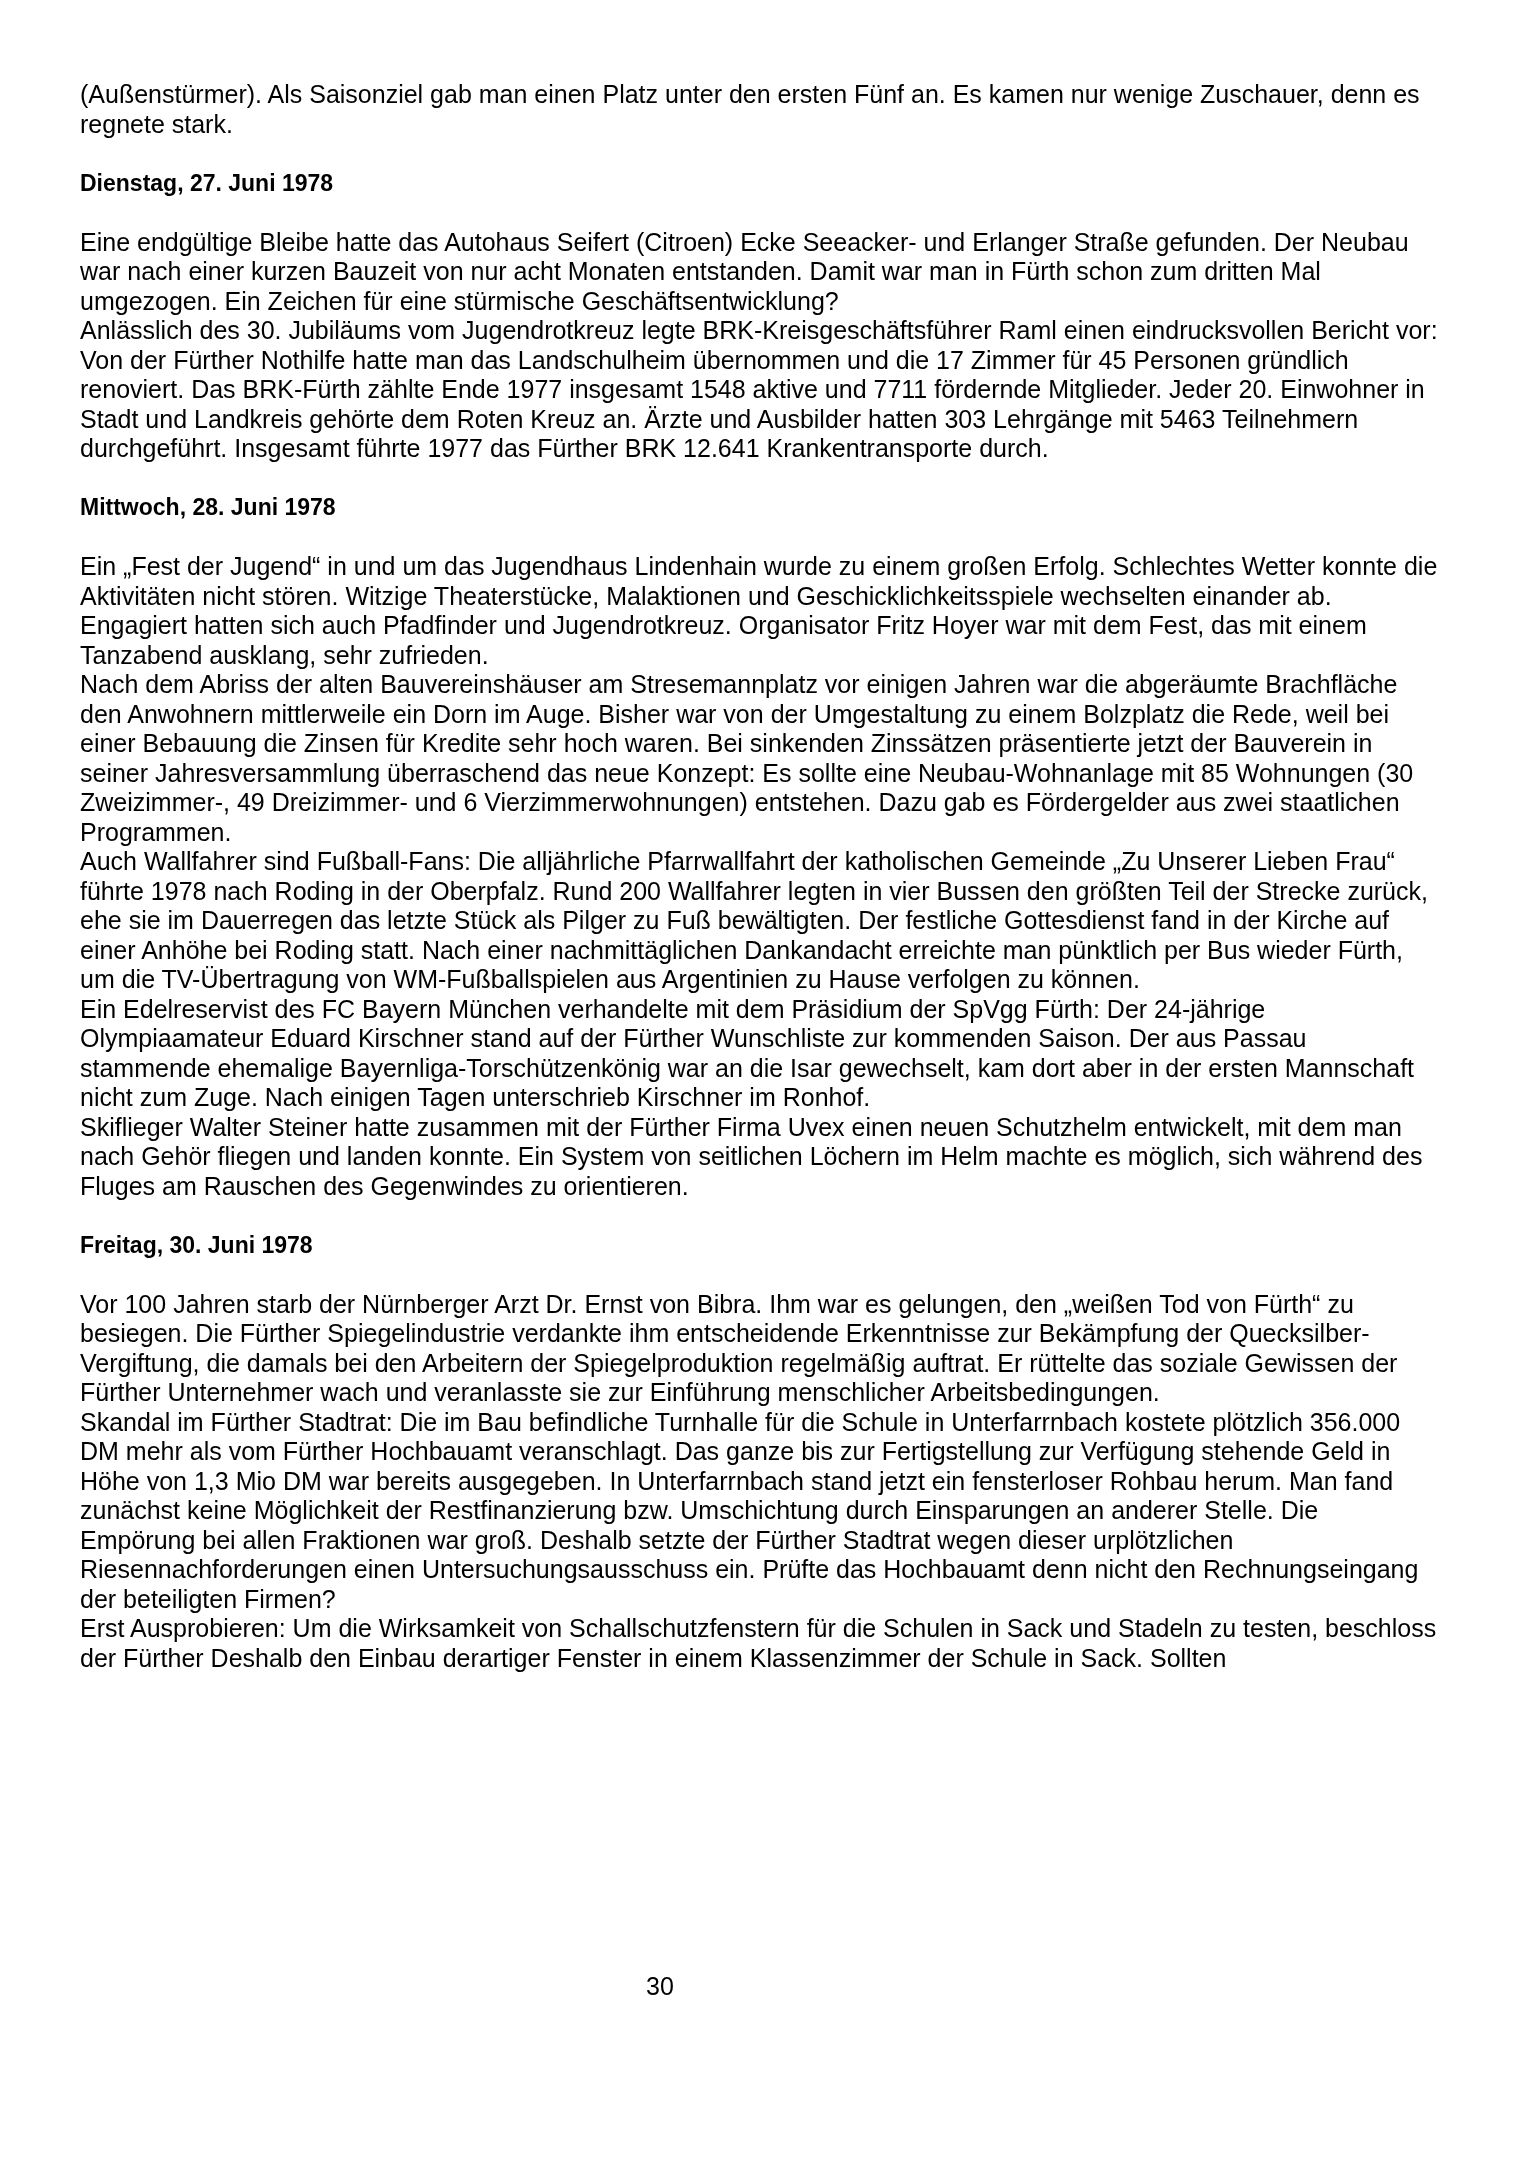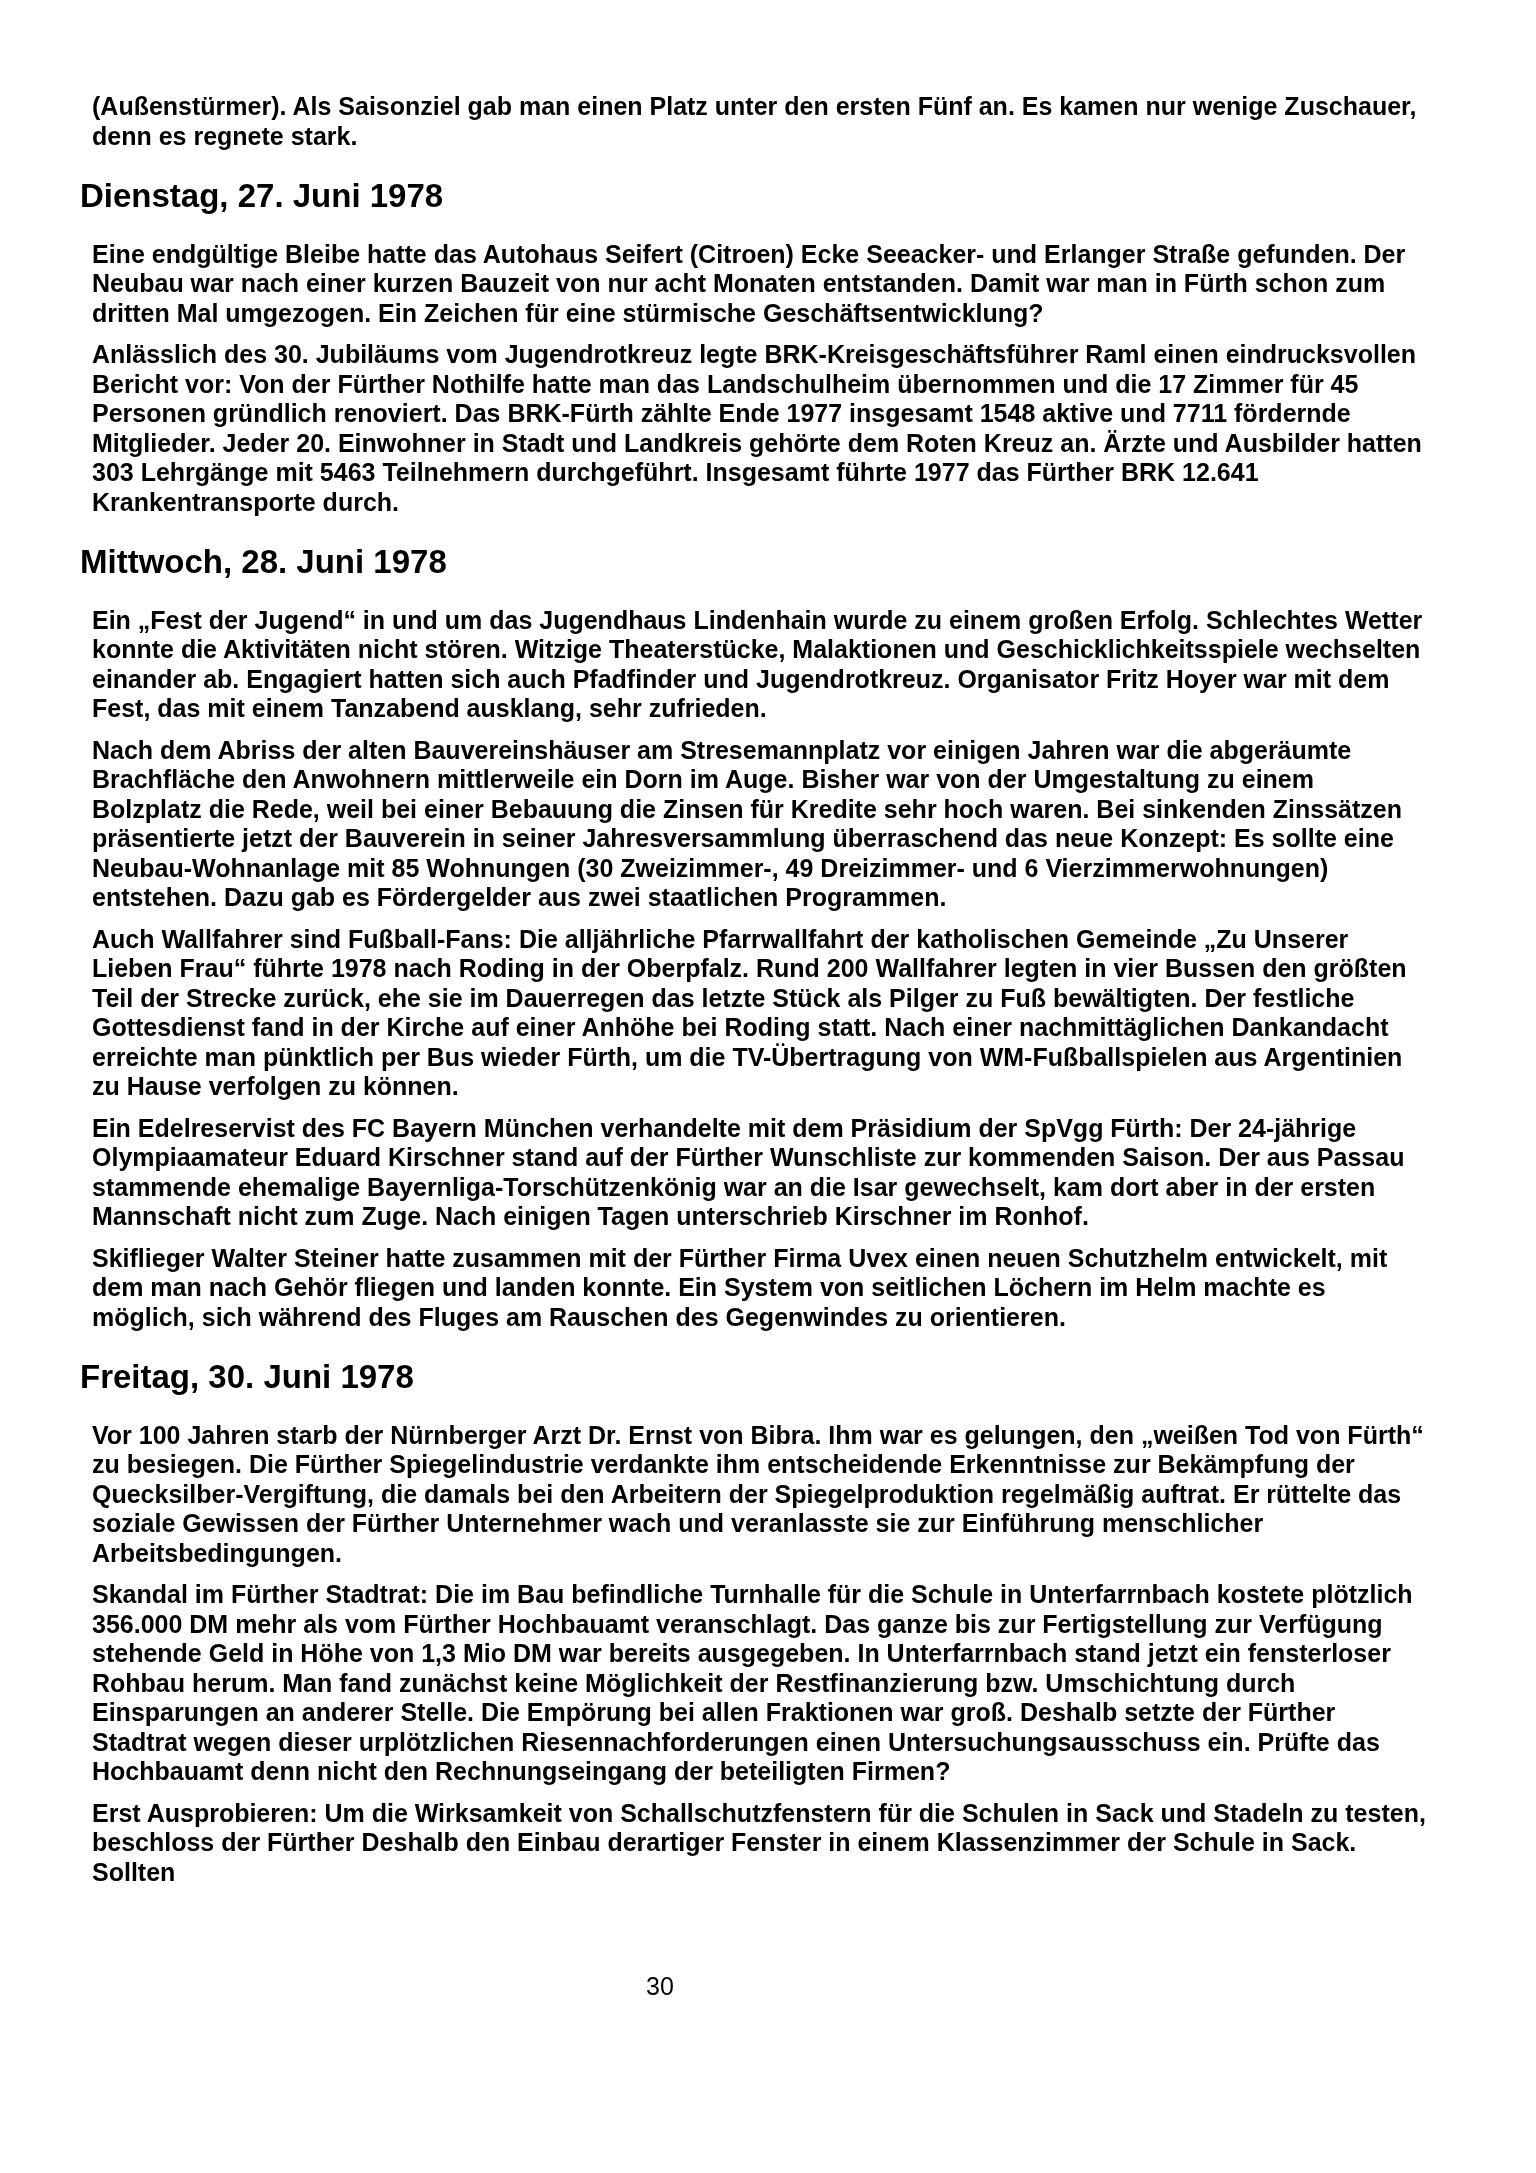--- a/index.html
+++ b/index.html
@@ -17,25 +17,24 @@
     top: 0; left: 0;
     width: 1536px;
     height: 2173px;
     padding: 80px 96px 0 80px;
     color: #000000;
     font-size: 25px;
     line-height: 29.5px;
     text-align: left;
   }
   .page p {
-    margin: 12px;
-    font-weight: bold;
+    margin: 0;
   }
   .page h2 {
-    font-size: 33px;
+    font-size: 23px;
     line-height: 29.5px;
     font-weight: 700;
     margin: 29.5px 0 29.5px 0;
   }
   .page-footer {
     position: absolute;
     top: 1972px;
     left: 0;
     width: 1320px;
     text-align: center;

